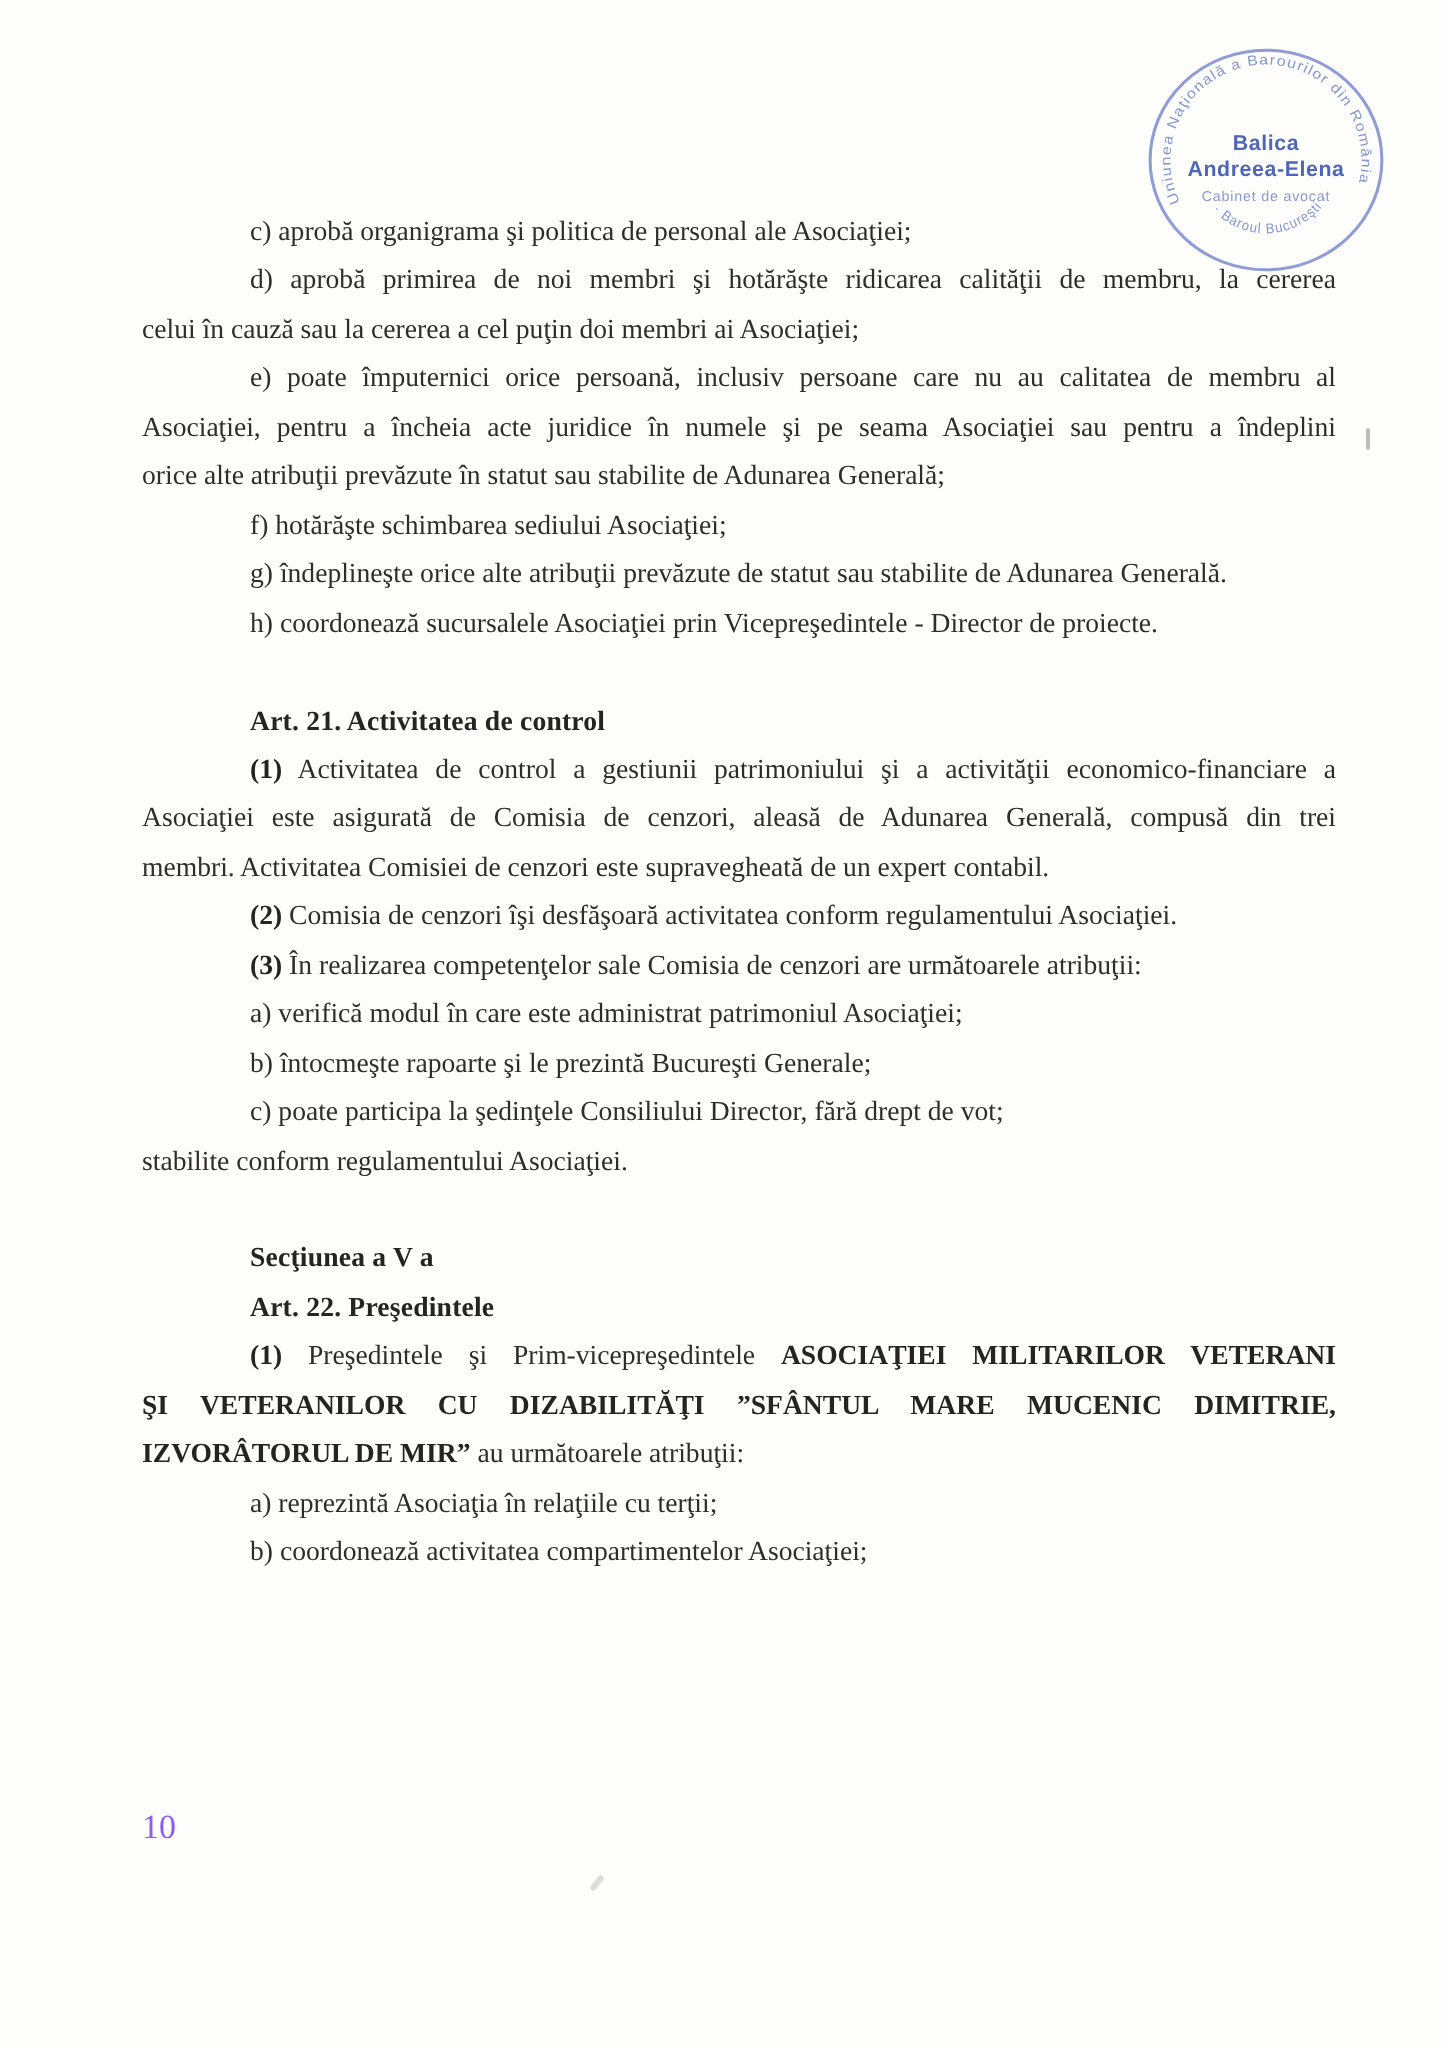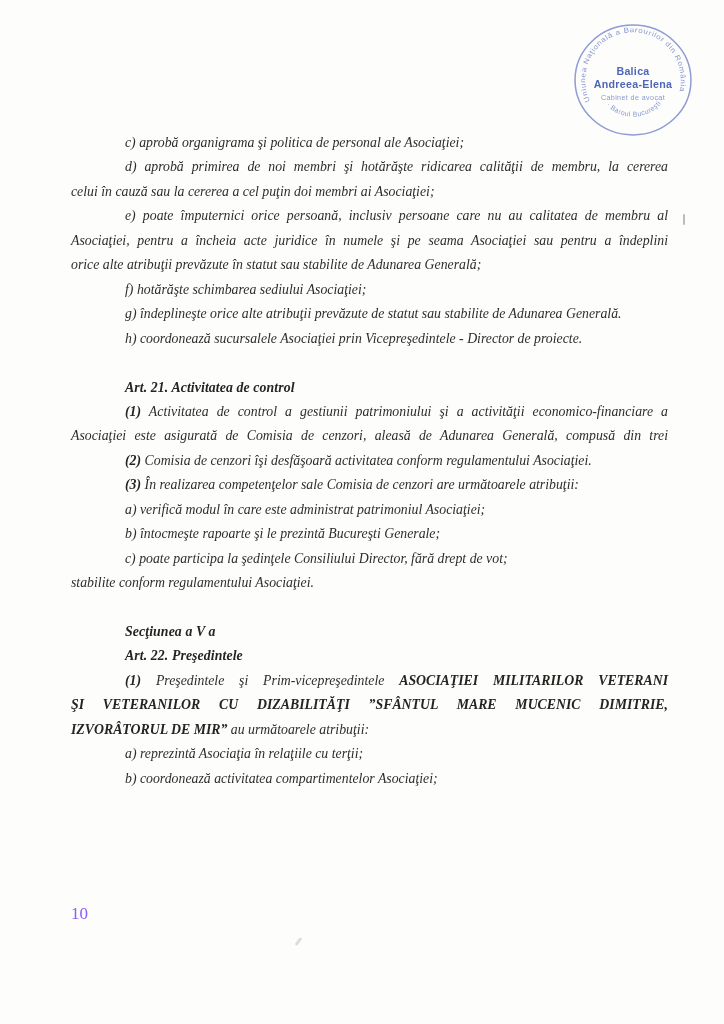--- a/index.html
+++ b/index.html
@@ -9,26 +9,25 @@
     margin:0 auto;
     background:#fdfdfb;
     font-family:"Liberation Serif", serif;
     color:#2e2d2b;
     overflow:hidden;
     box-shadow:0 0 4px rgba(0,0,0,.15);
   }
   
   .doc {
     position:absolute;
-    left:71px; top:131px;
+    left:71px; top:104px;
     width:597px;
     font-size:13.8px;
     line-height:24.45px;
     text-rendering:optimizeLegibility;
-    font-style:italic;
   }
   .line { min-height:24.45px; white-space:normal; }
   .line.ind { text-indent:54px; }
   .line.jf  { text-align:justify; text-align-last:justify; }
   .line.bold { font-weight:bold; color:#262421; letter-spacing:.1px; }
   .b { font-weight:bold; color:#262421; }
 
   .pageno {
     position:absolute;
     left:71px; top:904px; width:597px;
@@ -99,20 +98,21 @@
       <div class="line ind jf"><span>e) poate împuternici orice persoană, inclusiv persoane care nu au calitatea de membru al</span></div>
       <div class="line jf"><span>Asociaţiei, pentru a încheia acte juridice în numele şi pe seama Asociaţiei sau pentru a îndeplini</span></div>
       <div class="line"><span>orice alte atribuţii prevăzute în statut sau stabilite de Adunarea Generală;</span></div>
       <div class="line ind"><span>f) hotărăşte schimbarea sediului Asociaţiei;</span></div>
       <div class="line ind"><span>g) îndeplineşte orice alte atribuţii prevăzute de statut sau stabilite de Adunarea Generală.</span></div>
       <div class="line ind"><span>h) coordonează sucursalele Asociaţiei prin Vicepreşedintele - Director de proiecte.</span></div>
       <div class="line"></div>
       <div class="line ind bold"><span class="b">Art. 21. Activitatea de control</span></div>
       <div class="line ind jf"><span class="b">(1)</span><span> Activitatea de control a gestiunii patrimoniului şi a activităţii economico-financiare a</span></div>
       <div class="line jf"><span>Asociaţiei este asigurată de Comisia de cenzori, aleasă de Adunarea Generală, compusă din trei</span></div>
+      <div class="line"><span>membri. Activitatea Comisiei de cenzori este supravegheată de un expert contabil.</span></div>
       <div class="line ind"><span class="b">(2)</span><span> Comisia de cenzori îşi desfăşoară activitatea conform regulamentului Asociaţiei.</span></div>
       <div class="line ind"><span class="b">(3)</span><span> În realizarea competenţelor sale Comisia de cenzori are următoarele atribuţii:</span></div>
       <div class="line ind"><span>a) verifică modul în care este administrat patrimoniul Asociaţiei;</span></div>
       <div class="line ind"><span>b) întocmeşte rapoarte şi le prezintă Bucureşti Generale;</span></div>
       <div class="line ind"><span>c) poate participa la şedinţele Consiliului Director, fără drept de vot;</span></div>
       <div class="line"><span>stabilite conform regulamentului Asociaţiei.</span></div>
       <div class="line"></div>
       <div class="line ind bold"><span class="b">Secţiunea a V a</span></div>
       <div class="line ind bold"><span class="b">Art. 22. Preşedintele</span></div>
       <div class="line ind jf"><span class="b">(1)</span><span> Preşedintele şi Prim-vicepreşedintele </span><span class="b">ASOCIAŢIEI MILITARILOR VETERANI</span></div>

